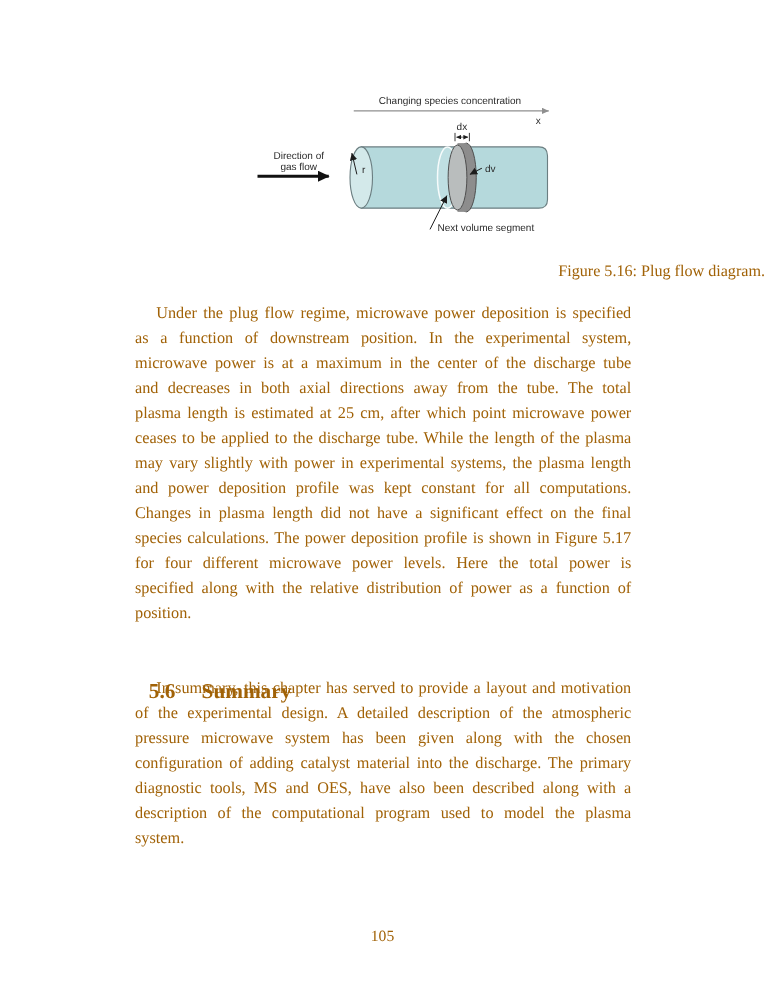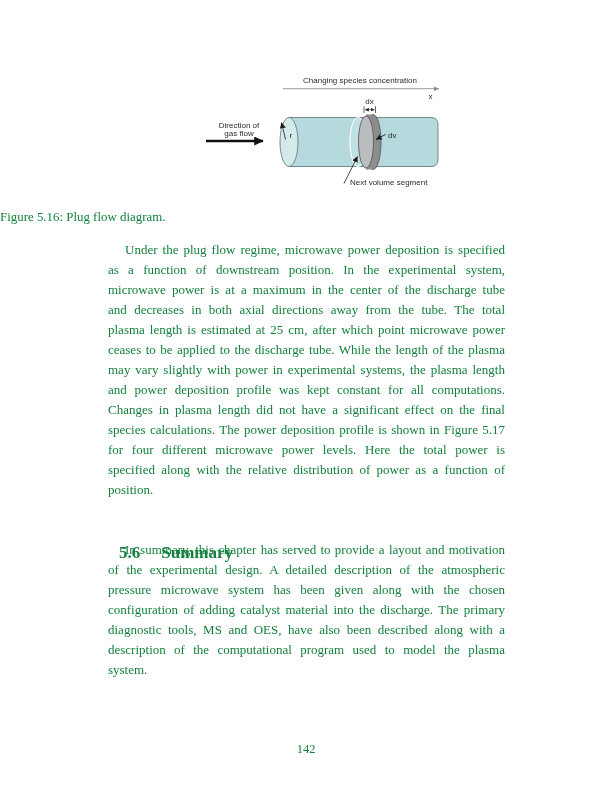--- a/index.html
+++ b/index.html
@@ -2,42 +2,42 @@
 <html><head>
 <meta charset="utf-8">
 <style>
   html, body { margin: 0; padding: 0; background: #ffffff; }
   .page {
     position: relative;
     width: 612px;
     height: 792px;
     background: #ffffff;
     font-family: "Liberation Serif", serif;
-    color: #15803d;
+    color: #a16207;
     overflow: hidden;
     margin: 0 auto;
   }
   .diagram {
     position: absolute;
     left: 195px;
     top: 68px;
     width: 255px;
     height: 124px;
   }
   .dlabel {
     font-family: "Liberation Sans", sans-serif;
     font-size: 8px;
     fill: #2a2a2a;
   }
   .caption {
     position: absolute;
     top: 210px;
     left: 0;
     width: 612px;
-    text-align: left;
+    text-align: right;
     font-size: 12.9px;
   }
   .bodypara {
     position: absolute;
     left: 108px;
     width: 397px;
     margin: 0;
     font-size: 13px;
     line-height: 20px;
     text-align: justify;
@@ -123,15 +123,15 @@
   <div class="caption">Figure 5.16: Plug flow diagram.</div>
 
   <p class="bodypara para1">Under the plug flow regime, microwave power deposition is specified as a function of downstream position. In the experimental system, microwave power is at a maximum in the center of the discharge tube and decreases in both axial directions away from the tube. The total plasma length is estimated at 25 cm, after which point microwave power ceases to be applied to the discharge tube. While the length of the plasma may vary slightly with power in experimental systems, the plasma length and power deposition profile was kept constant for all computations. Changes in plasma length did not have a significant effect on the final species calculations. The power deposition profile is shown in Figure 5.17 for four different microwave power levels. Here the total power is specified along with the relative distribution of power as a function of position.</p>
 
   <h2 class="heading">
     <span class="sec-num">5.6</span><span>Summary</span>
   </h2>
 
   <p class="bodypara para2">In summary, this chapter has served to provide a layout and motivation of the experimental design. A detailed description of the atmospheric pressure microwave system has been given along with the chosen configuration of adding catalyst material into the discharge. The primary diagnostic tools, MS and OES, have also been described along with a description of the computational program used to model the plasma system.</p>
 
-  <div class="pagenum">142</div>
+  <div class="pagenum">105</div>
 
 </div>
 
 </body></html>

